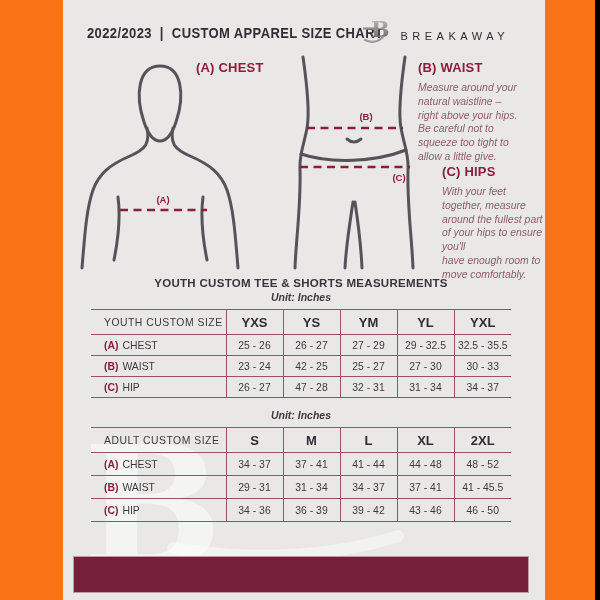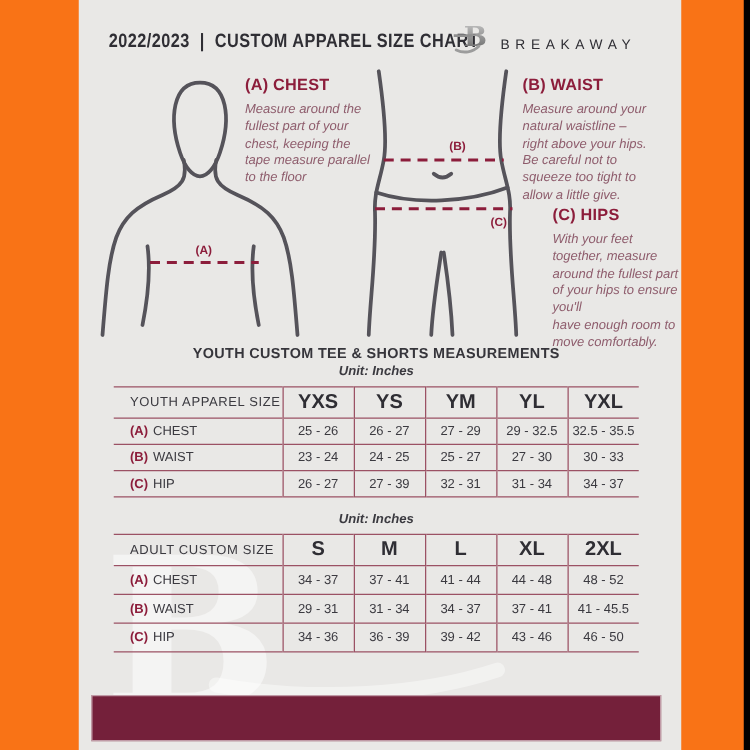--- a/index.html
+++ b/index.html
@@ -39,21 +39,21 @@
   
   .table-sec{position:absolute;left:28px;width:420px;text-align:center;z-index:2;}
   .sec-youth{top:276px;}
   .sec-adult{top:408px;}
   .tbl-title{font-size:11.5px;font-weight:bold;color:#36353b;letter-spacing:.3px;line-height:14px;}
   .tbl-unit{font-size:10.5px;font-style:italic;font-weight:bold;color:#3b3a40;line-height:13px;margin-top:1px;}
   .size-table{border-collapse:collapse;width:420px;table-layout:fixed;margin-top:5px;}
   .size-table tr{border-top:1.5px solid #9b5164;}
   .size-table tbody tr:last-child{border-bottom:1.5px solid #9b5164;}
   .size-table th+th,.size-table td+td{border-left:1.5px solid #9b5164;}
-  .size-table th{font-size:16px;font-weight:bold;color:#2f2e34;}
+  .size-table th{font-size:13px;font-weight:bold;color:#2f2e34;}
   .size-table td{font-size:10.4px;color:#3b3a40;}
   .size-table .label-cell{text-align:left;padding-left:13px;}
   .size-table th.label-cell{font-weight:normal;font-size:10.4px;letter-spacing:.5px;color:#3b3a40;}
   .size-table thead tr{height:25px;}
   .sec-youth tbody tr{height:21px;}
   .sec-adult tbody tr{height:23px;}
   .rp{color:#8c1d3b;font-weight:bold;margin-right:4px;}
   .c-label{width:135px;}.c-size{width:57px;}
 
   
@@ -113,25 +113,20 @@
         <path class="outline" d="M 292 152 C 295 172 298 196 299 218"></path>
         <path class="dash" d="M 244 78 H 340"></path>
         <path class="dash" d="M 237 117 H 347"></path>
         <text class="mark" x="303" y="70" text-anchor="middle">(B)</text>
         <text class="mark" x="336" y="131" text-anchor="middle">(C)</text>
       </g>
     </svg>
 
     <div class="note note-chest">
       <h3>(A) CHEST</h3>
-      <p>Measure around the
-fullest part of your
-chest, keeping the
-tape measure parallel
-to the floor</p>
     </div>
     <div class="note note-waist">
       <h3>(B) WAIST</h3>
       <p>Measure around your
 natural waistline –
 right above your hips.
 Be careful not to
 squeeze too tight to
 allow a little give.</p>
     </div>
@@ -153,49 +148,49 @@
         <colgroup>
             <col class="c-label">
             <col class="c-size">
             <col class="c-size">
             <col class="c-size">
             <col class="c-size">
             <col class="c-size">
           </colgroup>
         <thead>
           <tr>
-            <th class="label-cell">YOUTH APPAREL SIZE</th>
+            <th class="label-cell">YOUTH CUSTOM SIZE</th>
             <th>YXS</th>
             <th>YS</th>
             <th>YM</th>
             <th>YL</th>
             <th>YXL</th>
           </tr>
         </thead>
         <tbody>
           <tr>
             <td class="label-cell"><span class="rp">(A)</span><span>CHEST</span></td>
             <td>25 - 26</td>
             <td>26 - 27</td>
             <td>27 - 29</td>
             <td>29 - 32.5</td>
             <td>32.5 - 35.5</td>
           </tr>
           <tr>
             <td class="label-cell"><span class="rp">(B)</span><span>WAIST</span></td>
             <td>23 - 24</td>
-            <td>24 - 25</td>
+            <td>42 - 25</td>
             <td>25 - 27</td>
             <td>27 - 30</td>
             <td>30 - 33</td>
           </tr>
           <tr>
             <td class="label-cell"><span class="rp">(C)</span><span>HIP</span></td>
             <td>26 - 27</td>
-            <td>27 - 39</td>
+            <td>47 - 28</td>
             <td>32 - 31</td>
             <td>31 - 34</td>
             <td>34 - 37</td>
           </tr>
         </tbody>
       </table>
     </div>
 
     <div class="table-sec sec-adult">
       <div class="tbl-unit">Unit: Inches</div>

